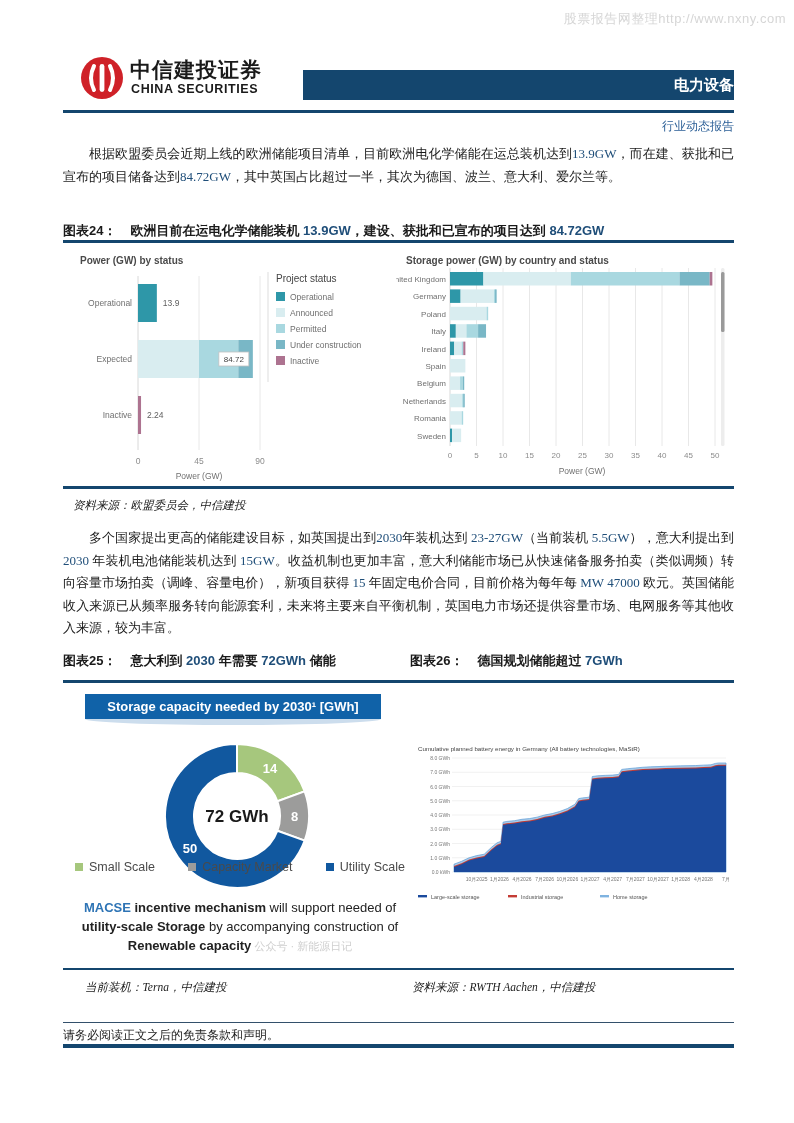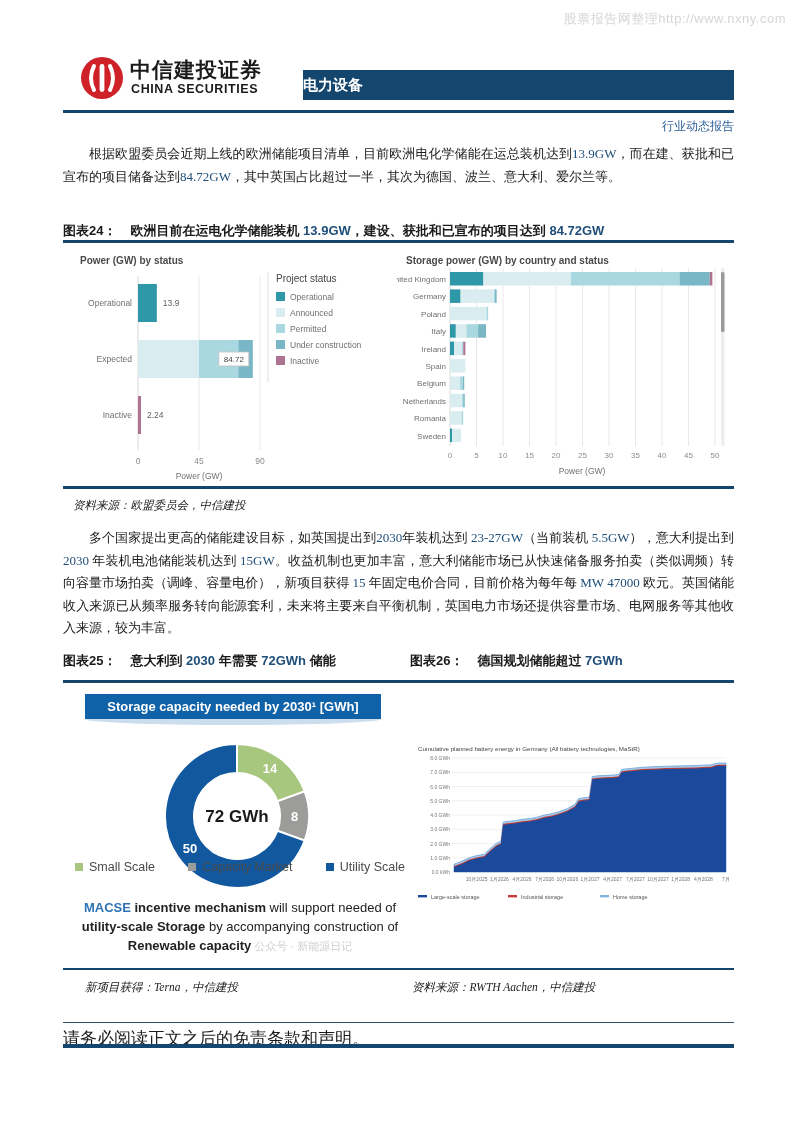--- a/index.html
+++ b/index.html
@@ -10,21 +10,21 @@
   .num{color:#1f4e79;}
   .b{font-weight:bold;}
   .bb{font-weight:bold;color:#2e74b5;}
   .wm{color:#cfcfcf;font-size:11px;font-weight:normal;}
   #watermark{top:10px;right:8px;color:#d6d6d6;font-size:13px;letter-spacing:.5px;}
   
   #logo-circle{left:80px;top:56px;width:44px;height:44px;}
   #logo-cn{left:130px;top:56px;font-size:21px;font-weight:bold;letter-spacing:1px;font-family:"Liberation Serif",serif;}
   #logo-en{left:131px;top:82px;font-size:12.5px;font-weight:bold;letter-spacing:.6px;}
   #sector-bar{left:303px;top:70px;width:431px;height:30px;background:#14466e;color:#fff;
-              font-size:15px;font-weight:bold;line-height:30px;box-sizing:border-box;}
+              font-size:15px;font-weight:bold;line-height:30px;text-align:right;box-sizing:border-box;}
   #header-rule{left:63px;top:110px;width:671px;height:2.5px;background:#14466e;}
   #report-type{left:434px;top:118px;width:300px;text-align:right;font-size:12px;color:#2d6097;}
   
   .para{left:63px;width:671px;font-size:13px;line-height:22.5px;text-align:justify;text-indent:2em;}
   #para1{top:143px;}
   #para2{top:527px;}
   
   .figtitle{font-size:13px;font-weight:bold;color:#1a1a1a;}
   .figtitle .lbl{margin-right:14px;}
   .navyrule{background:#14466e;height:2.5px;}
@@ -49,21 +49,21 @@
                 font-size:12.5px;color:#4a4a4a;}
   .dleg{display:flex;align-items:center;gap:6px;}
   .dsw{width:8px;height:8px;display:inline-block;}
   #macse-note{left:73px;top:898px;width:334px;text-align:center;font-size:13px;line-height:19px;color:#222;}
   #chart4{left:412px;top:742px;}
   #fig2526-rule-bot{left:63px;top:968px;width:671px;height:2px;}
   #fig25-source{left:85px;top:980px;}
   #fig26-source{left:412px;top:980px;}
   
   #footer-thin{left:63px;top:1022px;width:671px;height:1px;background:#33506b;}
-  #footer-text{left:63px;top:1027px;font-size:17px;}
+  #footer-text{left:63px;top:1027px;font-size:12px;}
   #footer-thick{left:63px;top:1044px;width:671px;height:3.5px;background:#14466e;}
   svg text{font-family:"Liberation Sans","DejaVu Sans",sans-serif;}
 </style>
 </head>
 <body>
 
 <div id="page">
   <div class="abs sans" id="watermark">股票报告网整理http://www.nxny.com</div>
 
   <div class="abs" id="logo-circle">
@@ -265,19 +265,19 @@
         <polygon points="42,125.0125 49.55555555555556,122.1625 57.111111111111114,118.6 64.66666666666666,116.4625 72.22222222222223,115.0375 79.77777777777777,107.9125 85.06666666666666,103.6375 88.84444444444443,102.2125 91.11111111111111,82.975 94.88888888888889,82.26249999999999 102.44444444444444,81.55000000000001 110,80.125 117.55555555555556,79.4125 125.11111111111111,77.98750000000001 132.66666666666666,75.85 140.22222222222223,74.42500000000001 147.77777777777777,72.2875 155.33333333333334,69.4375 162.88888888888889,65.16250000000001 166.66666666666666,59.46249999999999 170.44444444444443,58.75 177.24444444444444,58.03750000000001 180.26666666666665,37.375 185.55555555555557,36.66250000000001 193.11111111111111,36.235 200.66666666666669,35.95 206.71111111111114,35.2375 209.73333333333335,30.25 215.77777777777777,29.53750000000001 223.33333333333331,28.825000000000003 230.88888888888889,28.112499999999997 238.44444444444443,27.685000000000002 246,27.39999999999999 253.55555555555557,27.11500000000001 268.6666666666667,26.6875 283.77777777777777,26.402500000000003 291.3333333333333,25.97500000000001 298.88888888888886,25.689999999999998 303.4222222222222,24.265 306.44444444444446,23.83749999999999 314,23.83749999999999 314,130 42,130" fill="#1b4a9d"></polygon>
         <rect x="6" y="153" width="9" height="2.4" fill="#1b4a9d"></rect>
         <text x="19" y="156.5" font-size="5.5" fill="#555" text-anchor="start">Large-scale storage</text>
         <rect x="96" y="153" width="9" height="2.4" fill="#c43c35"></rect>
         <text x="109" y="156.5" font-size="5.5" fill="#555" text-anchor="start">Industrial storage</text>
         <rect x="188" y="153" width="9" height="2.4" fill="#7fb3e0"></rect>
         <text x="201" y="156.5" font-size="5.5" fill="#555" text-anchor="start">Home storage</text>
       </svg></div>
 
   <div class="abs navyrule" id="fig2526-rule-bot"></div>
-  <div class="abs source" id="fig25-source">新项目获得：Terna，中信建投</div>
+  <div class="abs source" id="fig25-source">当前装机：Terna，中信建投</div>
   <div class="abs source" id="fig26-source">资料来源：RWTH Aachen，中信建投</div>
 
   <div class="abs" id="footer-thin"></div>
   <div class="abs" id="footer-text">请务必阅读正文之后的免责条款和声明。</div>
   <div class="abs" id="footer-thick"></div>
 </div>
 
 </body></html>

